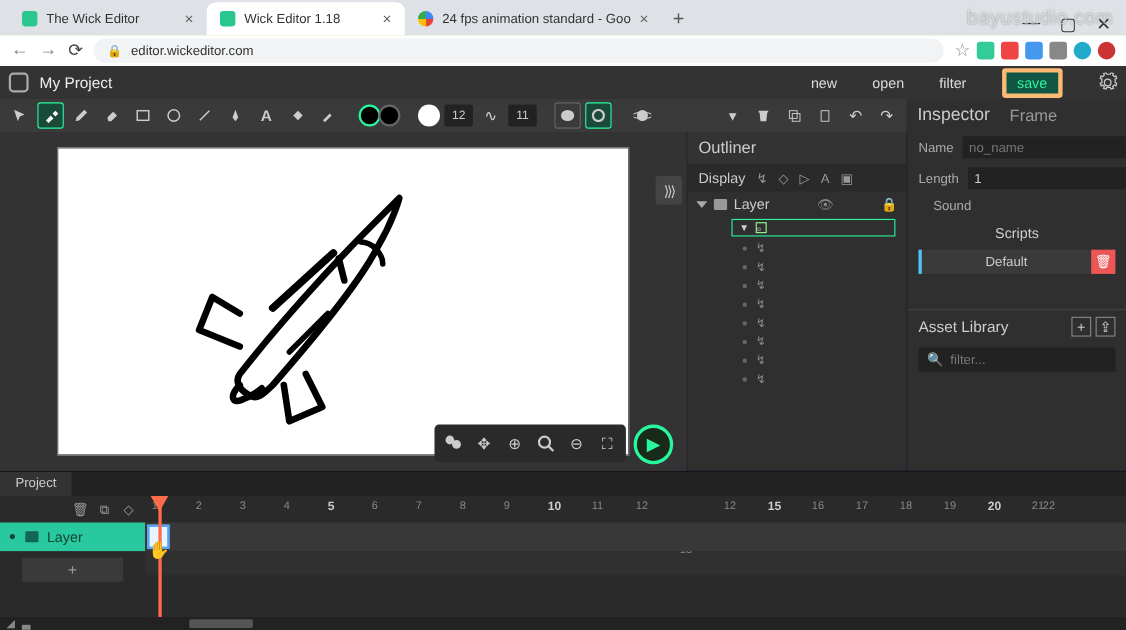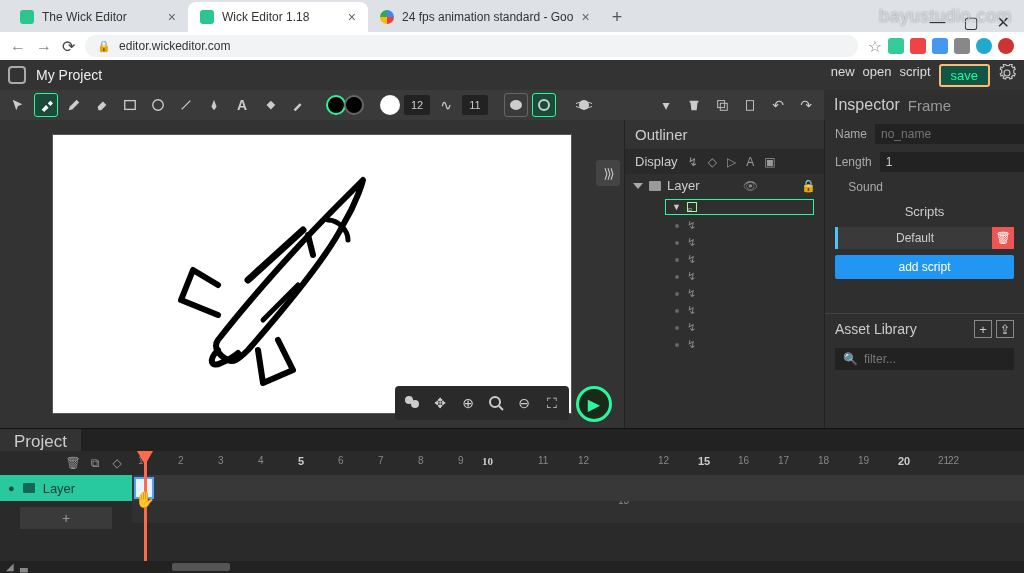--- a/index.html
+++ b/index.html
@@ -18,36 +18,36 @@
 .nav-btn.enabled{color:#444}
 .url-field{flex:1;height:22px;background:#f1f3f4;border-radius:12px;display:flex;align-items:center;padding:0 12px;font-size:12px;color:#333;gap:8px}
 .lock{color:#5f6368;font-size:11px}
 .ext{display:flex;gap:6px;align-items:center}
 .ext-ico{width:16px;height:16px;border-radius:3px}
 .watermark{position:absolute;top:6px;right:12px;font-size:18px;color:rgba(255,255,255,.5);font-weight:500;letter-spacing:.5px;z-index:100;text-shadow:0 0 2px rgba(0,0,0,.4)}
 .app{position:absolute;top:60px;left:0;right:0;bottom:0;background:#4c1d95;display:flex;flex-direction:column}
 .app-header{height:30px;background:#333;display:flex;align-items:center;padding:0 8px;gap:10px;color:#eee;font-size:14px}
 .app-logo{width:18px;height:18px;border:2px solid #aaa;border-radius:4px}
 .app-title{font-weight:500}
-.hdr-right{margin-left:auto;display:flex;gap:8px;align-items:flex-start;font-size:13px}
+.hdr-right{margin-left:auto;display:flex;gap:32px;align-items:center;font-size:13px}
 .hdr-link{color:#ddd;cursor:pointer}
-.save-btn{background:#154;color:#29f79d;border:2px solid #fdba74;padding:2px 10px;border-radius:3px;cursor:pointer;font-size:13px}
+.save-btn{background:#154;color:#29f79d;border:4px solid #fdba74;padding:2px 10px;border-radius:3px;cursor:pointer;font-size:13px}
 .gear{width:18px;height:18px;color:#ccc;cursor:pointer}
 .toolbar{height:30px;background:#3a3a3a;display:flex;align-items:center;padding:0 6px;gap:4px}
 .tool{width:24px;height:24px;display:flex;align-items:center;justify-content:center;color:#ccc;cursor:pointer;border-radius:3px;font-size:14px}
 .tool.active{border:1px solid #29f79d;background:#1a4a3a}
 .tool.sep{width:8px;pointer-events:none}
 .swatch{width:20px;height:20px;border-radius:50%}
 .swatch.fill{background:#000;border:2px solid #29f79d}
 .swatch.stroke{background:#000;border:2px solid #666}
 .swatch.white{background:#fff}
 .num-box{width:26px;height:20px;background:#222;color:#ccc;font-size:11px;display:flex;align-items:center;justify-content:center;border-radius:2px}
 .mode-btn{width:24px;height:24px;border:1px solid #666;border-radius:3px;display:flex;align-items:center;justify-content:center;color:#ccc}
 .mode-btn.active{border-color:#29f79d;background:#1a4a3a}
-.inspector-head{color:#ccc;font-size:16px;padding:6px 10px;display:flex;gap:8px;align-items:flex-end}
+.inspector-head{color:#ccc;font-size:16px;padding:6px 10px;display:flex;gap:18px;align-items:flex-end}
 .inspector-head .sub{color:#999;font-size:15px}
 .workspace{flex:1;display:flex;min-height:0}
 .canvas-area{flex:1;background:#333;position:relative;display:flex;align-items:center;justify-content:center}
 .canvas{background:#fff;width:520px;height:280px;border:1px solid #555;position:relative;overflow:hidden}
 .rocket{position:absolute;left:110px;top:30px}
 .expand-handle{position:absolute;right:4px;top:40px;width:24px;height:26px;background:#444;border-radius:3px;color:#ccc;display:flex;align-items:center;justify-content:center;cursor:pointer;font-size:13px;letter-spacing:-2px}
 .canvas-ctrls{position:absolute;bottom:8px;right:55px;background:#2a2a2a;border-radius:4px;display:flex;align-items:center;padding:4px;gap:2px}
 .cctrl{width:26px;height:26px;color:#ccc;display:flex;align-items:center;justify-content:center;cursor:pointer;font-size:14px}
 .play-btn{width:36px;height:36px;border-radius:50%;border:3px solid #29f79d;background:#1a2a1a;color:#29f79d;display:flex;align-items:center;justify-content:center;position:absolute;bottom:6px;right:12px;cursor:pointer;font-size:16px}
 .outliner{width:200px;background:#2f2f2f;display:flex;flex-direction:column;color:#ccc;font-size:13px;border-left:1px solid #222}
@@ -70,21 +70,21 @@
 .script-default{margin:2px 10px;background:#3a3a3a;display:flex;align-items:center;border-left:3px solid #4fc3f7}
 .script-default .lbl{flex:1;text-align:center;padding:4px;font-size:12px}
 .script-default .del{width:22px;height:22px;background:#e55;color:#fff;display:flex;align-items:center;justify-content:center;font-size:12px;cursor:pointer}
 .add-script{margin:4px 10px;background:#2196f3;color:#fff;text-align:center;padding:5px;font-size:12px;border-radius:2px;cursor:pointer}
 .asset-lib{margin-top:30px;border-top:1px solid #444;flex:1}
 .asset-head{padding:6px 10px;display:flex;align-items:center;font-size:14px;color:#ccc}
 .asset-head .add{margin-left:auto;width:18px;height:18px;border:1px solid #888;display:flex;align-items:center;justify-content:center;font-size:13px;cursor:pointer}
 .asset-filter{margin:4px 10px;background:#222;padding:4px 8px;color:#777;font-size:12px;display:flex;gap:6px;align-items:center}
 .timeline{height:145px;background:#2a2a2a;color:#ccc;border-top:1px solid #111;display:flex;flex-direction:column}
 .tl-tabs{height:22px;background:#222;display:flex}
-.tl-tab{padding:3px 14px;font-size:17px;background:#333;color:#ccc}
+.tl-tab{padding:3px 14px;font-size:12px;background:#333;color:#ccc}
 .tl-body{flex:1;display:flex}
 .tl-layers{width:132px;background:#2a2a2a}
 .tl-layer-ctrls{height:24px;display:flex;gap:4px;padding:2px 6px;align-items:center;justify-content:flex-end}
 .tl-lc{width:18px;height:18px;color:#999;font-size:12px;cursor:pointer;display:flex;align-items:center;justify-content:center}
 .tl-layer-row{height:26px;background:#29c9a0;color:#143;display:flex;align-items:center;gap:8px;padding:0 8px;font-size:13px}
 .tl-add{height:22px;margin:6px 20px;background:#3a3a3a;display:flex;align-items:center;justify-content:center;color:#999;cursor:pointer;font-size:14px}
 .tl-track{flex:1;position:relative;overflow:hidden}
 .tl-ruler{height:24px;background:#2a2a2a;position:relative;font-size:10px;color:#888}
 .tl-ruler .tick{position:absolute;top:4px}
 .tl-ruler .tick.major{color:#ccc;font-weight:600;font-size:11px}
@@ -146,21 +146,21 @@
 
 <div class="watermark">bayustudio.com</div>
 
 <div class="app">
   <div class="app-header">
     <div class="app-logo"></div>
     <div class="app-title">My Project</div>
     <div class="hdr-right">
       <span class="hdr-link">new</span>
       <span class="hdr-link">open</span>
-      <span class="hdr-link">script</span>
+      <span class="hdr-link">filter</span>
       <span class="save-btn">save</span>
       <span class="gear">
           <svg width="18" height="18" viewBox="0 0 24 24" fill="#ccc">
             <path d="M12 8a4 4 0 100 8 4 4 0 000-8zm9 4l2 1-1 3-2-1a8 8 0 01-2 2l1 2-3 1-1-2h-4l-1 2-3-1 1-2a8 8 0 01-2-2l-2 1-1-3 2-1v-4l-2-1 1-3 2 1a8 8 0 012-2l-1-2 3-1 1 2h4l1-2 3 1-1 2a8 8 0 012 2l2-1 1 3-2 1z" fill="none" stroke="#ccc" stroke-width="1.5"></path>
           </svg>
         </span>
     </div>
   </div>
 
   <div style="display:flex;height:30px">
@@ -374,21 +374,20 @@
           <input value="1" style="">
         </div>
       <div class="insp-row">
           <label>Sound</label>
         </div>
       <div class="scripts-head">Scripts</div>
       <div class="script-default">
         <span class="lbl">Default</span>
         <span class="del">🗑</span>
       </div>
-      <div class="add-script">add script</div>
       <div class="asset-lib">
         <div class="asset-head">
           <span>Asset Library</span>
           <span class="add">+</span>
           <span class="add" style="margin-left:4px">⇪</span>
         </div>
         <div class="asset-filter">
           <span>🔍</span>
           <span>filter...</span>
         </div>
@@ -419,21 +418,21 @@
         <div class="tl-ruler" id="tl-ruler">
             <span class="tick" style="left: 6px;">1</span>
             <span class="tick" style="left: 46px;">2</span>
             <span class="tick" style="left: 86px;">3</span>
             <span class="tick" style="left: 126px;">4</span>
             <span class="tick major" style="left: 166px;">5</span>
             <span class="tick" style="left: 206px;">6</span>
             <span class="tick" style="left: 246px;">7</span>
             <span class="tick" style="left: 286px;">8</span>
             <span class="tick" style="left: 326px;">9</span>
-            <span class="tick major" style="left: 350px; font-family: Liberation Serif, serif;">10</span>
+            <span class="tick major" style="left: 366px;">10</span>
             <span class="tick" style="left: 406px;">11</span>
             <span class="tick" style="left: 446px;">12</span>
             <span class="tick" style="left: 486px; margin-top: 40px;">13</span>
             <span class="tick" style="left: 526px;">12</span>
             <span class="tick major" style="left: 566px;">15</span>
             <span class="tick" style="left: 606px;">16</span>
             <span class="tick" style="left: 646px;">17</span>
             <span class="tick" style="left: 686px;">18</span>
             <span class="tick" style="left: 726px;">19</span>
             <span class="tick major" style="left: 766px;">20</span>

